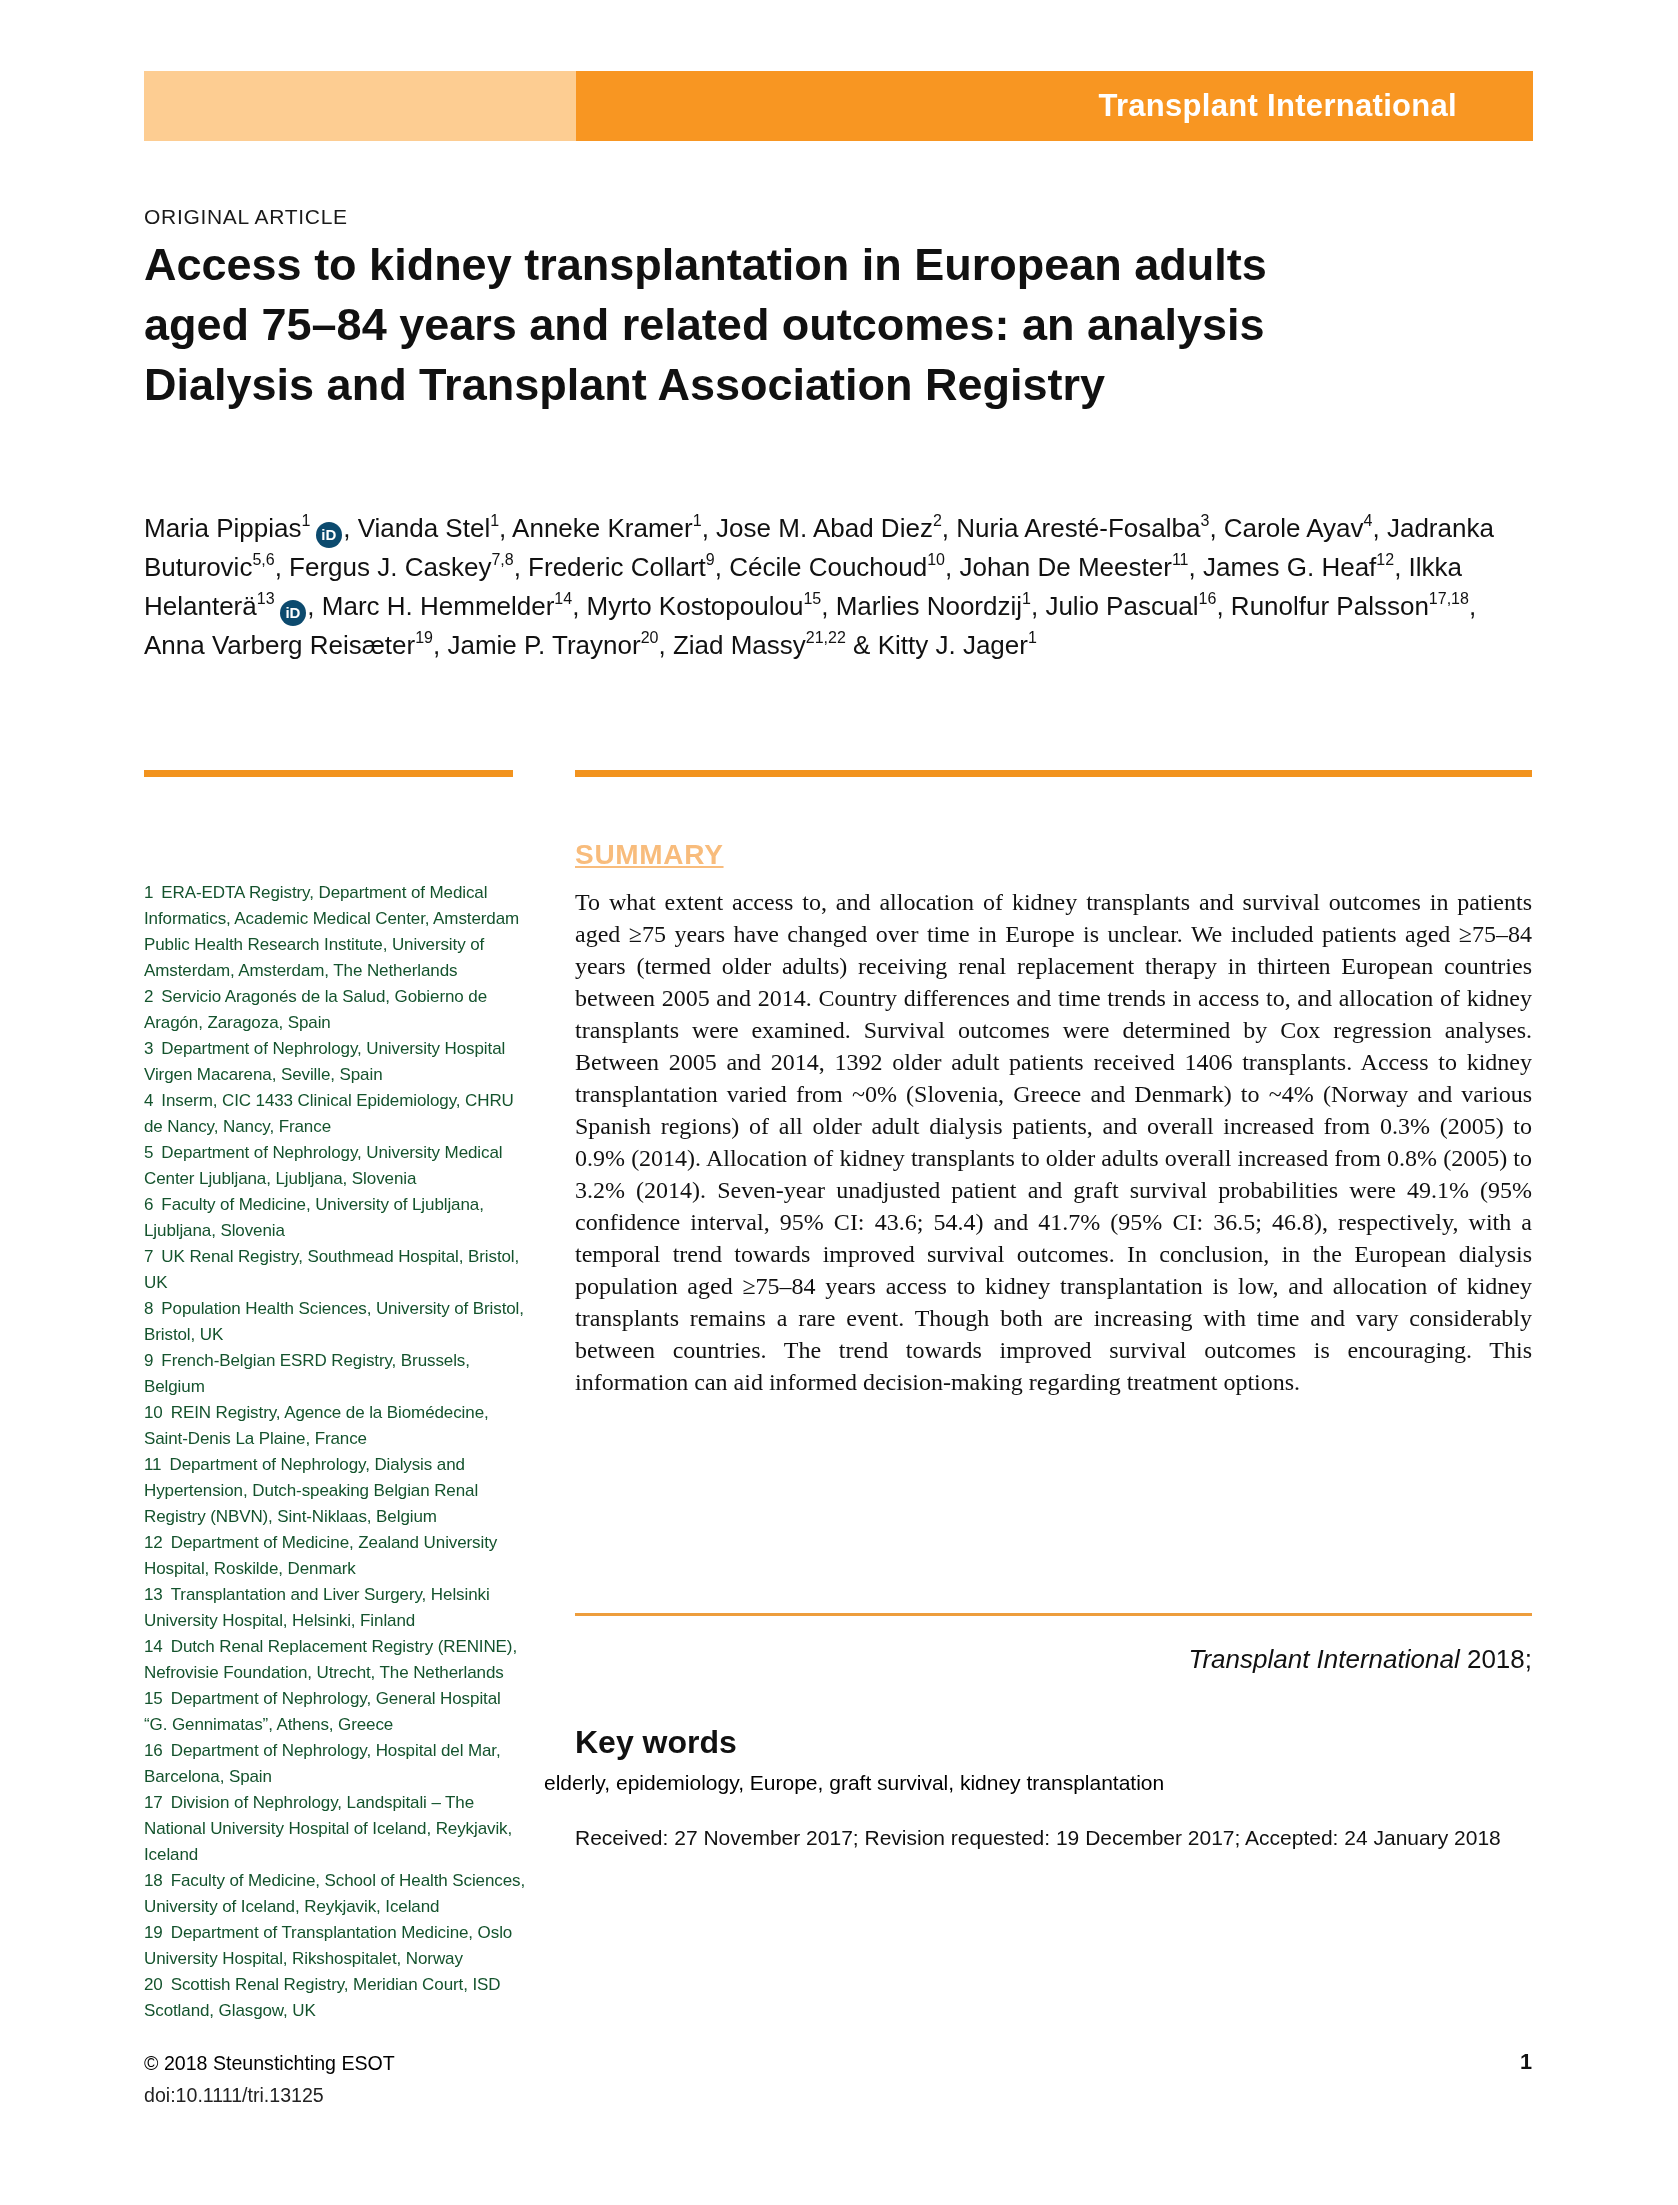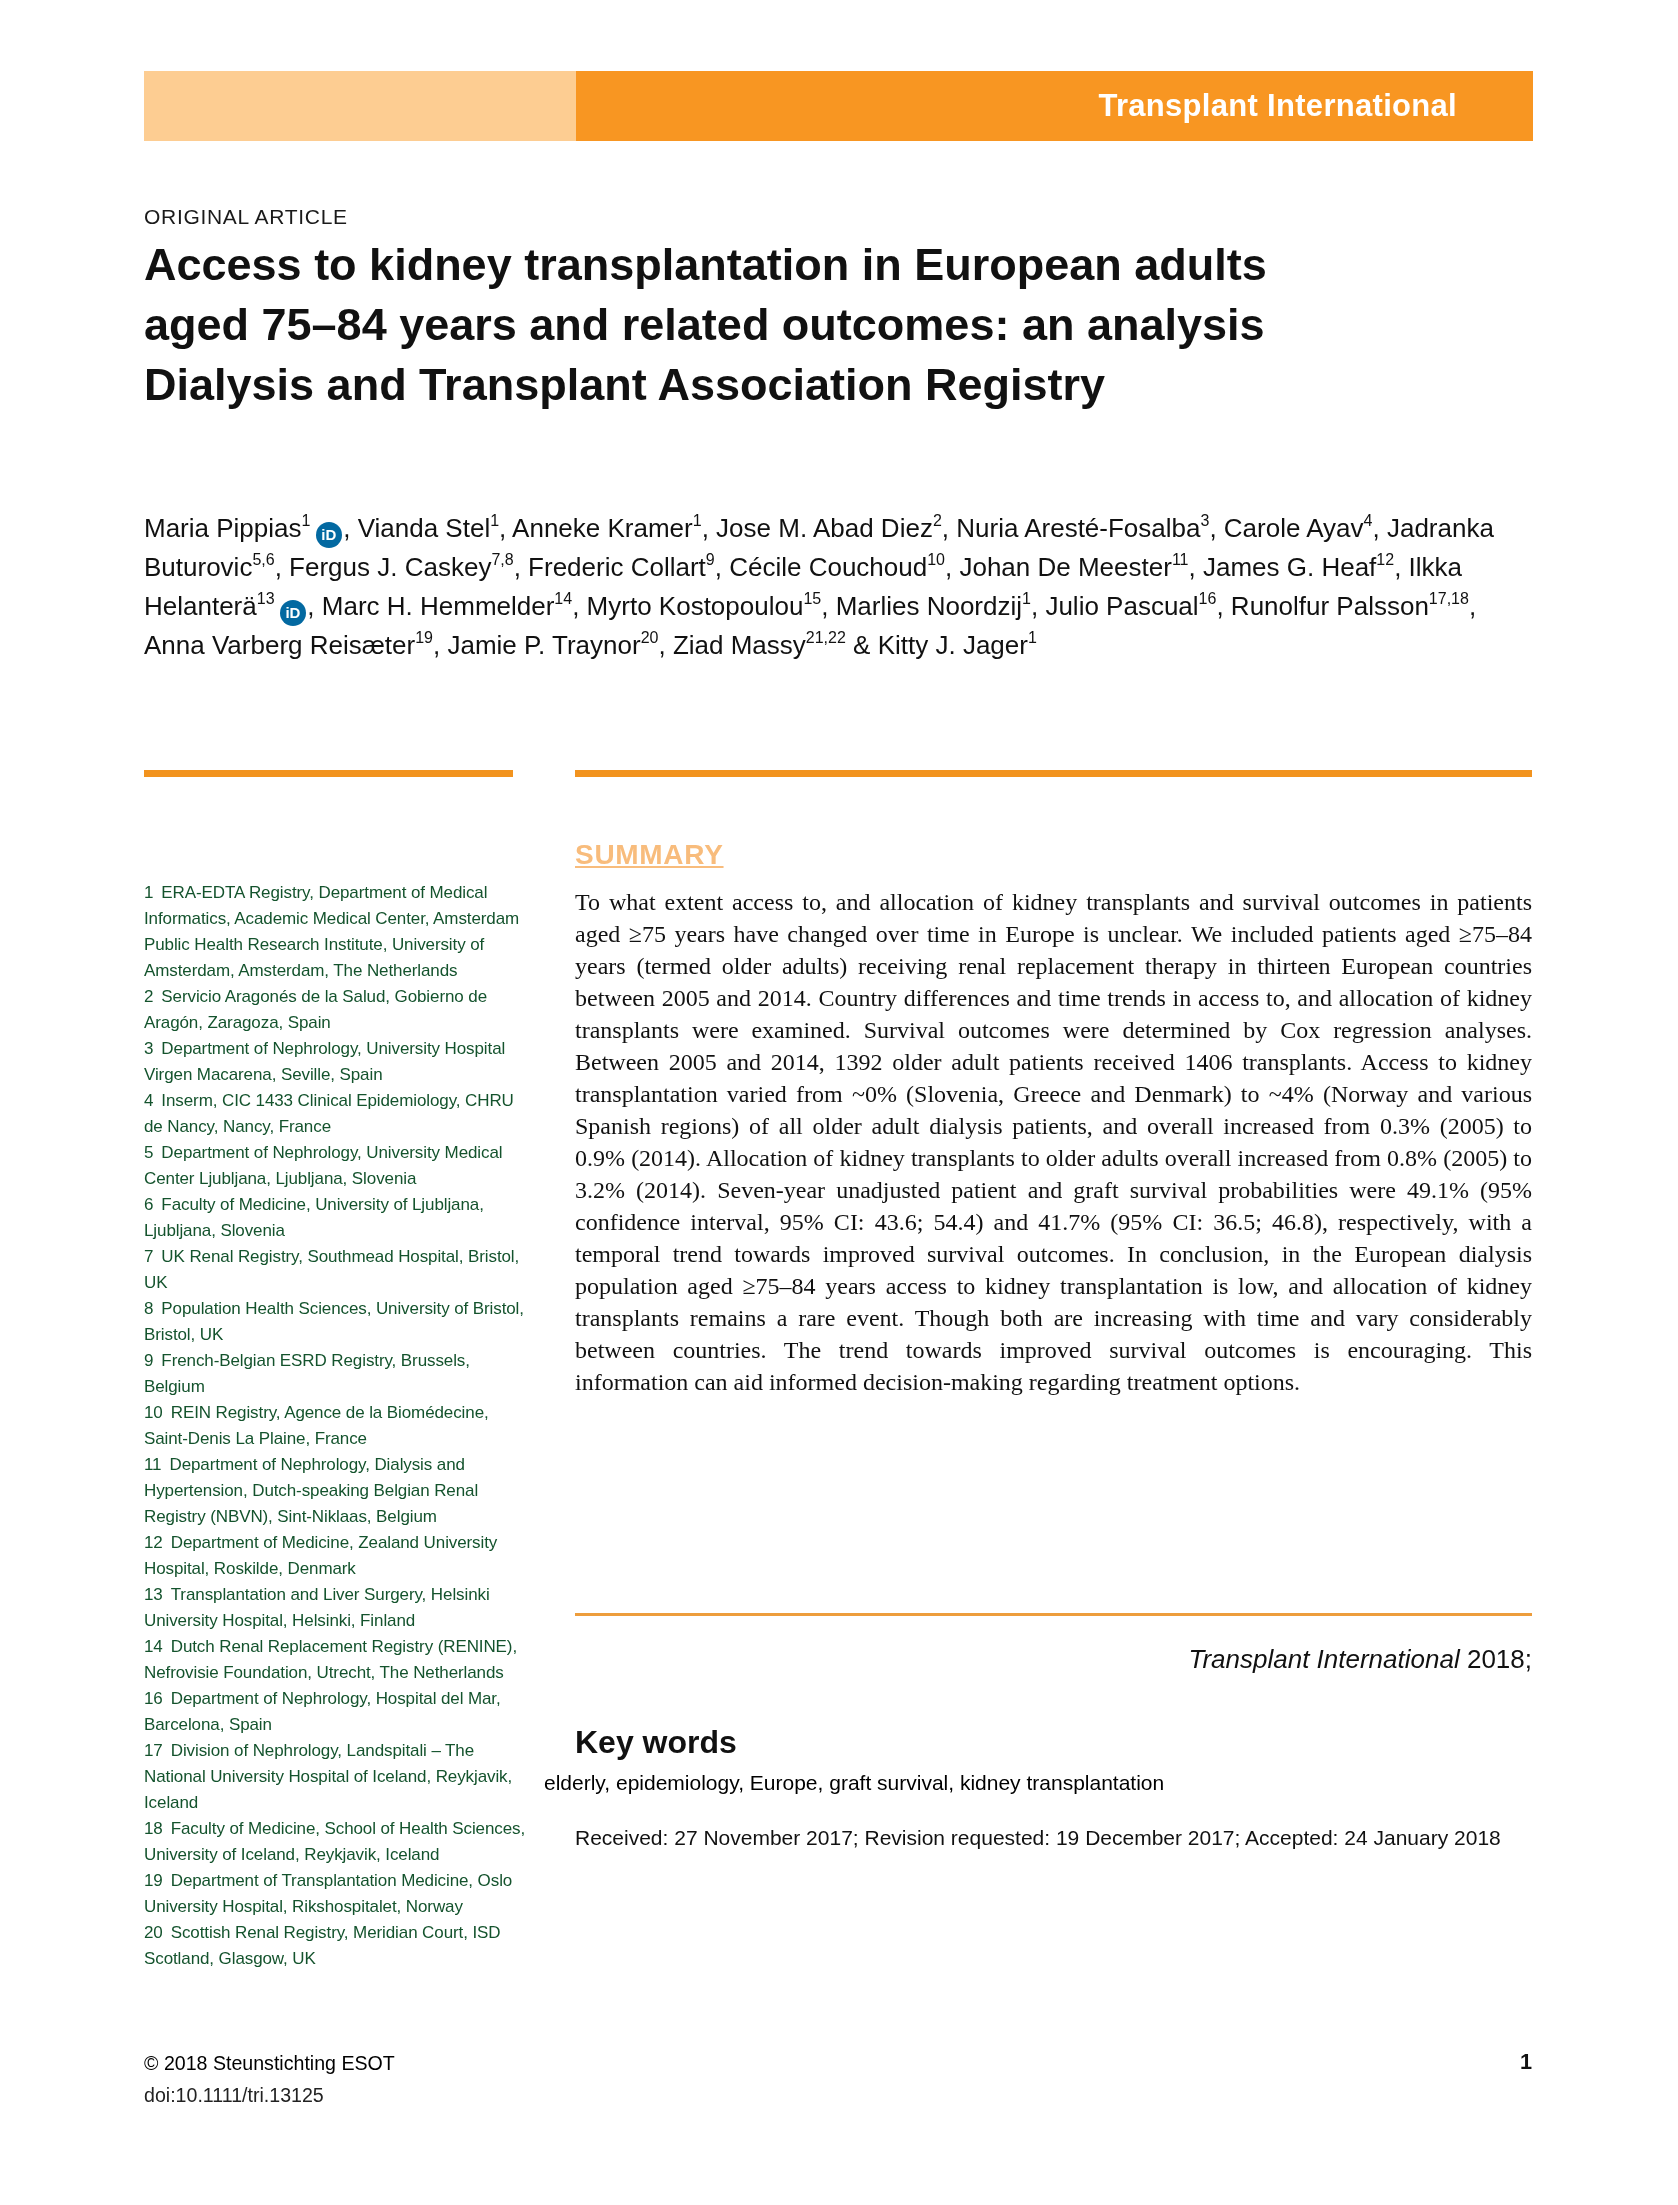--- a/index.html
+++ b/index.html
@@ -40,21 +40,21 @@
   }
   .authors{
     position:absolute; left:144px; top:509px; width:1397px;
     font-size:26px; line-height:39px; color:#111;
   }
   .authors sup{
     font-size:16px; line-height:0; position:relative; top:-1.4px;
   }
   .orcid{
     display:inline-block; width:26px; height:26px; border-radius:50%;
-    background:#0369a1; color:#fff; font-size:15px; font-weight:bold;
+    background:#0c4a6e; color:#fff; font-size:15px; font-weight:bold;
     text-align:center; line-height:26px; margin:0 1.4px 0 5.4px;
     vertical-align:-2.7px; letter-spacing:0;
   }
   
   .rule-left{
     position:absolute; left:144px; top:770px; width:369px; height:6.8px;
     background:#F2931E;
   }
   .rule-right{
     position:absolute; left:575px; top:770px; width:957px; height:6.8px;
@@ -141,20 +141,21 @@
       <div class="affil"><span class="num">5</span>Department of Nephrology, University Medical Center Ljubljana, Ljubljana, Slovenia</div>
       <div class="affil"><span class="num">6</span>Faculty of Medicine, University of Ljubljana, Ljubljana, Slovenia</div>
       <div class="affil"><span class="num">7</span>UK Renal Registry, Southmead Hospital, Bristol, UK</div>
       <div class="affil"><span class="num">8</span>Population Health Sciences, University of Bristol, Bristol, UK</div>
       <div class="affil"><span class="num">9</span>French-Belgian ESRD Registry, Brussels, Belgium</div>
       <div class="affil"><span class="num">10</span>REIN Registry, Agence de la Biomédecine, Saint-Denis La Plaine, France</div>
       <div class="affil"><span class="num">11</span>Department of Nephrology, Dialysis and Hypertension, Dutch-speaking Belgian Renal Registry (NBVN), Sint-Niklaas, Belgium</div>
       <div class="affil"><span class="num">12</span>Department of Medicine, Zealand University Hospital, Roskilde, Denmark</div>
       <div class="affil"><span class="num">13</span>Transplantation and Liver Surgery, Helsinki University Hospital, Helsinki, Finland</div>
       <div class="affil"><span class="num">14</span>Dutch Renal Replacement Registry (RENINE), Nefrovisie Foundation, Utrecht, The Netherlands</div>
+      <div class="affil"><span class="num">15</span>Department of Nephrology, General Hospital “G. Gennimatas”, Athens, Greece</div>
       <div class="affil"><span class="num">16</span>Department of Nephrology, Hospital del Mar, Barcelona, Spain</div>
       <div class="affil"><span class="num">17</span>Division of Nephrology, Landspitali – The National University Hospital of Iceland, Reykjavik, Iceland</div>
       <div class="affil"><span class="num">18</span>Faculty of Medicine, School of Health Sciences, University of Iceland, Reykjavik, Iceland</div>
       <div class="affil"><span class="num">19</span>Department of Transplantation Medicine, Oslo University Hospital, Rikshospitalet, Norway</div>
       <div class="affil"><span class="num">20</span>Scottish Renal Registry, Meridian Court, ISD Scotland, Glasgow, UK</div>
     </div>
 
   <div class="summary-heading">SUMMARY</div>
   <div class="summary-body">To what extent access to, and allocation of kidney transplants and survival outcomes in patients aged ≥75 years have changed over time in Europe is unclear. We included patients aged ≥75–84 years (termed older adults) receiving renal replacement therapy in thirteen European countries between 2005 and 2014. Country differences and time trends in access to, and allocation of kidney transplants were examined. Survival outcomes were determined by Cox regression analyses. Between 2005 and 2014, 1392 older adult patients received 1406 transplants. Access to kidney transplantation varied from ~0% (Slovenia, Greece and Denmark) to ~4% (Norway and various Spanish regions) of all older adult dialysis patients, and overall increased from 0.3% (2005) to 0.9% (2014). Allocation of kidney transplants to older adults overall increased from 0.8% (2005) to 3.2% (2014). Seven-year unadjusted patient and graft survival probabilities were 49.1% (95% confidence interval, 95% CI: 43.6; 54.4) and 41.7% (95% CI: 36.5; 46.8), respectively, with a temporal trend towards improved survival outcomes. In conclusion, in the European dialysis population aged ≥75–84 years access to kidney transplantation is low, and allocation of kidney transplants remains a rare event. Though both are increasing with time and vary considerably between countries. The trend towards improved survival outcomes is encouraging. This information can aid informed decision-making regarding treatment options.</div>
 

